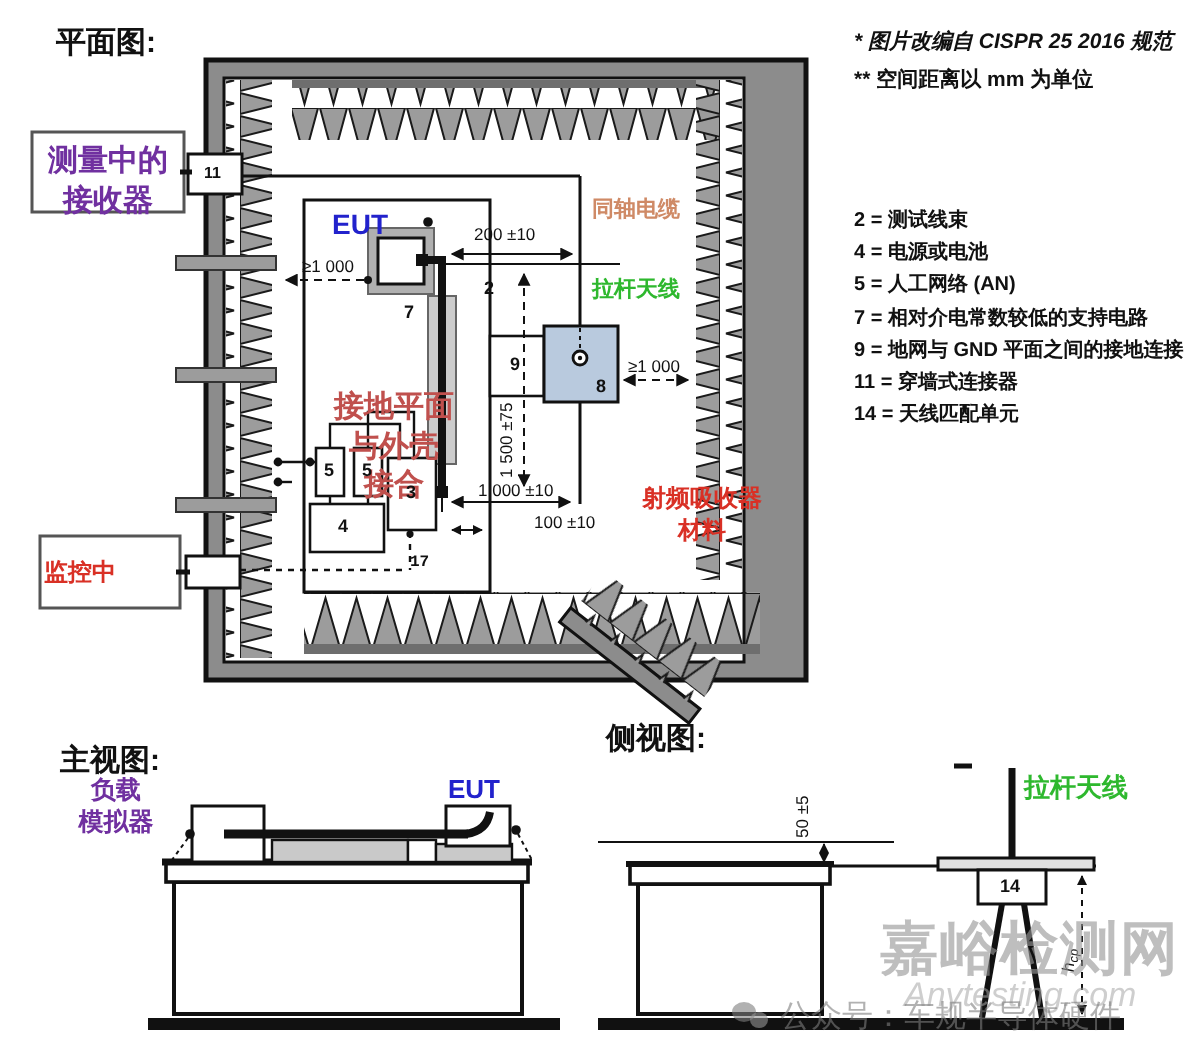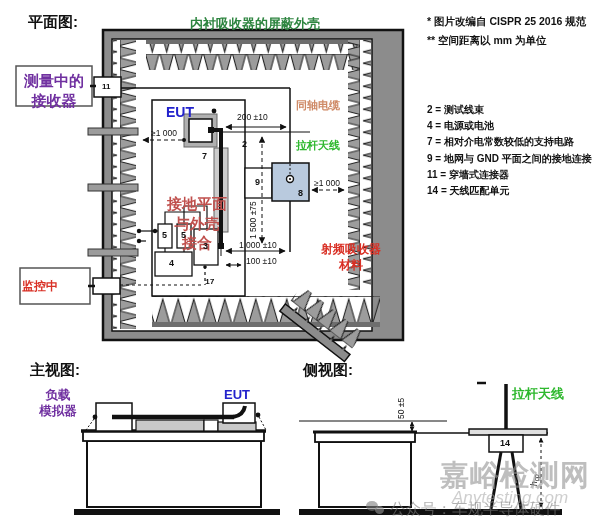--- a/index.html
+++ b/index.html
@@ -189,28 +189,28 @@
       <line x1="512" y1="452" x2="521" y2="509" stroke="#111" stroke-width="3"></line>
       <line x1="506" y1="384" x2="506" y2="429" stroke="#111" stroke-width="3.5"></line>
       <line x1="477" y1="383" x2="486" y2="383" stroke="#111" stroke-width="2.5"></line>
       <line x1="299" y1="421" x2="447" y2="421" stroke="#111" stroke-width="1"></line>
       <line x1="412" y1="422" x2="412" y2="431" stroke="#111" stroke-width="1" marker-start="url(#arrS)" marker-end="url(#arrS)"></line>
       <line x1="541" y1="438" x2="541" y2="507" stroke="#111" stroke-width="1" stroke-dasharray="3 3" marker-start="url(#arrS)" marker-end="url(#arrS)"></line>
     </g>
   </svg>
 
   <div class="lbl title" style="left:28px;top:13px;">平面图:</div>
-  <div class="lbl greenD b" style="left:190px;top:16px;font-size:13px;">内衬吸收器的屏蔽外壳</div>
-
-  <div class="lbl note" style="left:427px;top:15px;">* 图片改编自 CISPR 25 2016 规范</div>
+
+  <div class="lbl note" style="left:427px;top:15px;font-style:italic;">* 图片改编自 CISPR 25 2016 规范</div>
   <div class="lbl note" style="left:427px;top:34px;">** 空间距离以 mm 为单位</div>
 
   <div class="legend">
     <div class="li">2 = 测试线束</div>
     <div class="li">4 = 电源或电池</div>
+    <div class="li">5 = 人工网络 (AN)</div>
     <div class="li">7 = 相对介电常数较低的支持电路</div>
     <div class="li">9 = 地网与 GND 平面之间的接地连接</div>
     <div class="li">11 = 穿墙式连接器</div>
     <div class="li">14 = 天线匹配单元</div>
   </div>
 
   <div class="lbl purple b pre" style="left:18px;top:71px;width:72px;font-size:15px;">测量中的
 接收器</div>
   <div class="lbl num" style="left:102px;top:82px;font-size:8px;">11</div>
   <div class="lbl red b" style="left:22px;top:279px;width:66px;font-size:12px;">监控中</div>
@@ -231,24 +231,24 @@
 
   <div class="lbl orange b" style="left:296px;top:99px;font-size:11px;">同轴电缆</div>
   <div class="lbl green b" style="left:296px;top:139px;font-size:11px;">拉杆天线</div>
   <div class="lbl red b pre" style="left:314px;top:242px;width:74px;font-size:12px;">射频吸收器
 材料</div>
 
   <div class="lbl dim" style="left:237px;top:112px;">200 ±10</div>
   <div class="lbl dim" style="left:151px;top:128px;">≥1 000</div>
   <div class="lbl dim rot" style="left:248px;top:239px;width:56px;">1 500 ±75</div>
   <div class="lbl dim" style="left:239px;top:240px;">1 000 ±10</div>
-  <div class="lbl dim" style="left:246px;top:256px;">100 ±10</div>
+  <div class="lbl dim" style="left:246px;top:256px;padding-left:21px;">100 ±10</div>
   <div class="lbl dim" style="left:314px;top:178px;">≥1 000</div>
 
-  <div class="lbl title" style="left:30px;top:361px;">主视图:</div>
+  <div class="lbl title" style="left:30px;top:372px;">主视图:</div>
   <div class="lbl purple b pre" style="left:30px;top:387px;width:56px;font-size:12.5px;">负载
 模拟器</div>
   <div class="lbl blue b" style="left:224px;top:387px;font-size:13px;">EUT</div>
 
   <div class="lbl title" style="left:303px;top:361px;">侧视图:</div>
   <div class="lbl green b" style="left:512px;top:386px;font-size:13px;">拉杆天线</div>
   <div class="lbl num" style="left:500px;top:438px;">14</div>
   <div class="lbl dim rot" style="left:396px;top:419px;width:30px;">50 ±5</div>
   <div class="lbl dim rot it" style="left:529px;top:486px;width:22px;"><span>h</span><span class="sub">cp</span></div>
 

